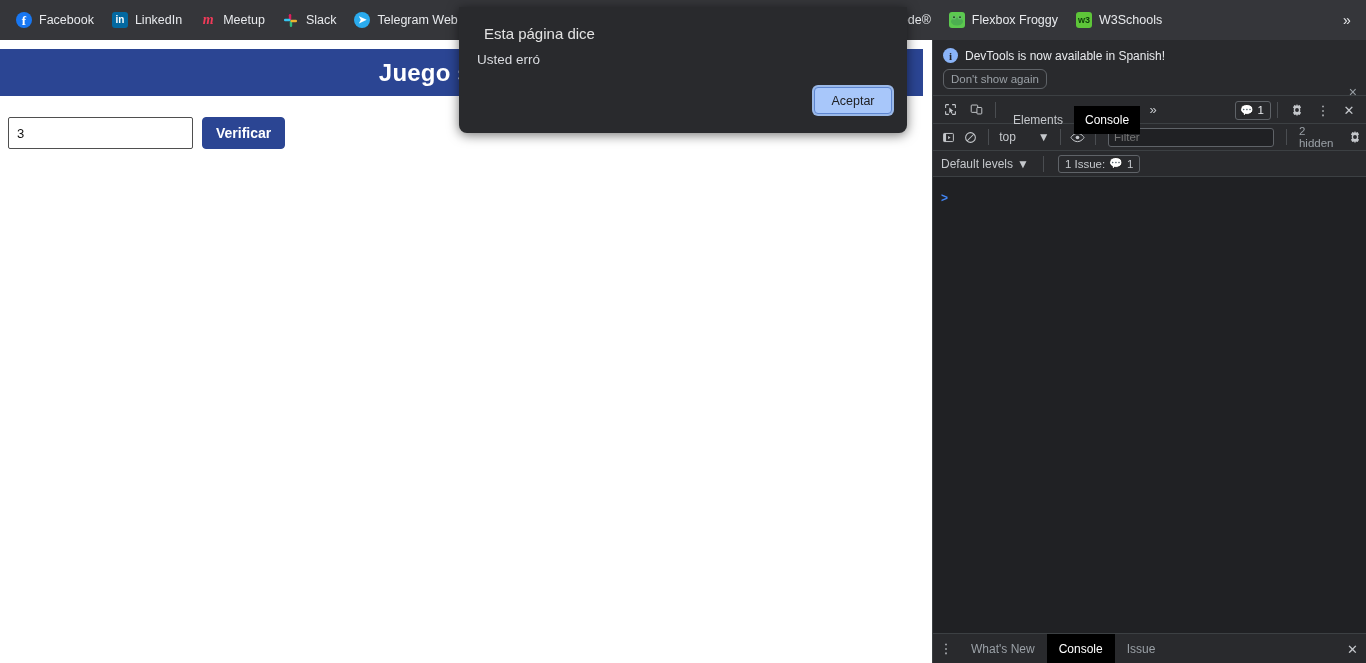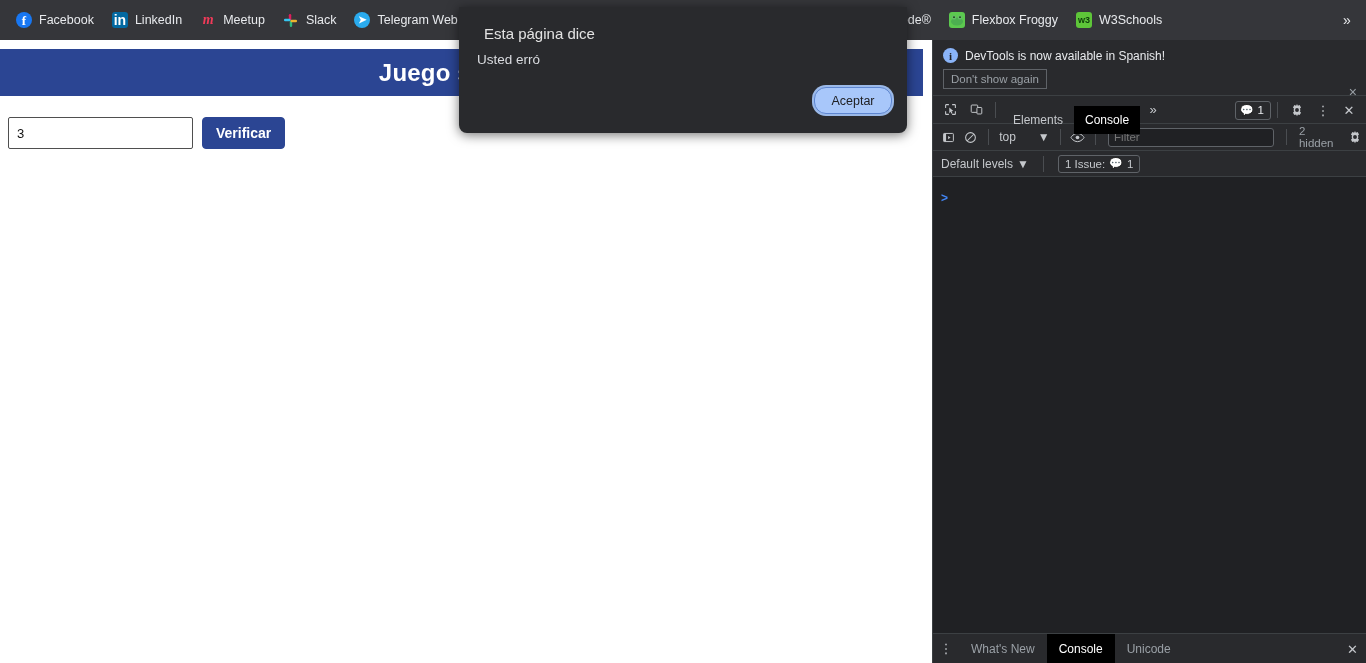--- a/index.html
+++ b/index.html
@@ -33,21 +33,21 @@
   }
   .bm-ico {
     width: 16px; height: 16px; margin-right: 7px;
     display: inline-flex; align-items: center; justify-content: center;
     border-radius: 3px; flex: 0 0 16px;
     font-size: 9px; font-weight: bold; color: #fff;
     line-height: 1; overflow: hidden;
   }
   .bm-label { line-height: 16px; }
   .ico-facebook { background: #1877f2; border-radius: 50%; color: #fff; font-family: "Liberation Serif", serif; font-size: 13px; font-weight: bold; }
-  .ico-linkedin { background: #0369a1; color: #fff; font-size: 14px; font-weight: bold; }
+  .ico-linkedin { background: #0369a1; color: #fff; font-size: 10px; font-weight: bold; }
   .ico-meetup   { background: transparent; color: #f13a59; font-family: "Liberation Serif", serif; font-style: italic; font-size: 14px; font-weight: bold;}
   .ico-telegram { background: #2aabee; border-radius: 50%; color: #fff; font-size: 10px; }
   .ico-unicode  { background: #7b3f9d; color: #fff; font-size: 9px; font-weight: bold; }
   .ico-froggy   { background: #5cc94f; color: #1b5e20; font-size: 10px; border-radius: 3px; }
   .ico-w3s      { background: #5ec639; color: #0d3d0a; font-size: 9px; font-weight: bold; text-align: right; }
   .ico-slack    { background: transparent; }
   .bm-overflow {
     position: absolute; right: 6px; top: 7px;
     width: 26px; height: 26px; border-radius: 4px;
     color: #e8eaed; font-size: 14px;
@@ -111,21 +111,21 @@
   }
   #dialog-message {
     position: absolute; left: 18px; top: 45px;
     color: #dadce0; font-size: 13.5px;
   }
   #dialog-accept {
     position: absolute; left: 355px; top: 80px;
     width: 78px; height: 27px;
     background: #a8c7fa;
     border: 1px solid #5e86d0;
-    border-radius: 12px;
+    border-radius: 4px;
     box-shadow: 0 0 0 2px #9bb9e8;
     color: #202124;
     font-family: "Liberation Sans", sans-serif;
     font-size: 12.5px;
     cursor: default;
   }
 
   
   #devtools {
     position: absolute; left: 932px; top: 40px;
@@ -153,21 +153,21 @@
   #dt-info-text { font-size: 12px; color: #e8eaed; text-align: right; }
   #dt-info-buttons { display: flex; gap: 5px; margin-top: 7px; }
   .dt-btn-primary {
     background: #1a73c8; color: #fff;
     border: none; border-radius: 3px;
     padding: 4px 7px; font-size: 11.5px; font-weight: bold;
     font-family: "Liberation Sans", sans-serif; cursor: default;
   }
   .dt-btn-ghost {
     background: transparent; color: #9aa0a6;
-    border: 1px solid #5f6368; border-radius: 0;
+    border: 1px solid #5f6368; border-radius: 6px;
     padding: 3px 7px; font-size: 11.5px;
     font-family: "Liberation Sans", sans-serif; cursor: default;
     margin-top: 6px;
   }
   #dt-info-close {
     position: absolute; right: 9px; top: 45px;
     color: #9aa0a6; font-size: 14px; line-height: 1;
   }
 
   #dt-toolbar {
@@ -444,18 +444,18 @@
     <div id="dt-console-body">
       <div id="dt-prompt">
         <span id="dt-prompt-arrow">&gt;</span>
       </div>
     </div>
 
     <div id="dt-drawer-tabs">
       <span class="dt-icon-btn kebab">⋮</span>
       <span class="drawer-tab">What's New</span>
       <span class="drawer-tab active">Console</span>
-      <span class="drawer-tab">Unicode</span>
+      <span class="drawer-tab">Issue</span>
       <span id="drawer-close">✕</span>
     </div>
 
   </div>
 </div>
 
 </body></html>

